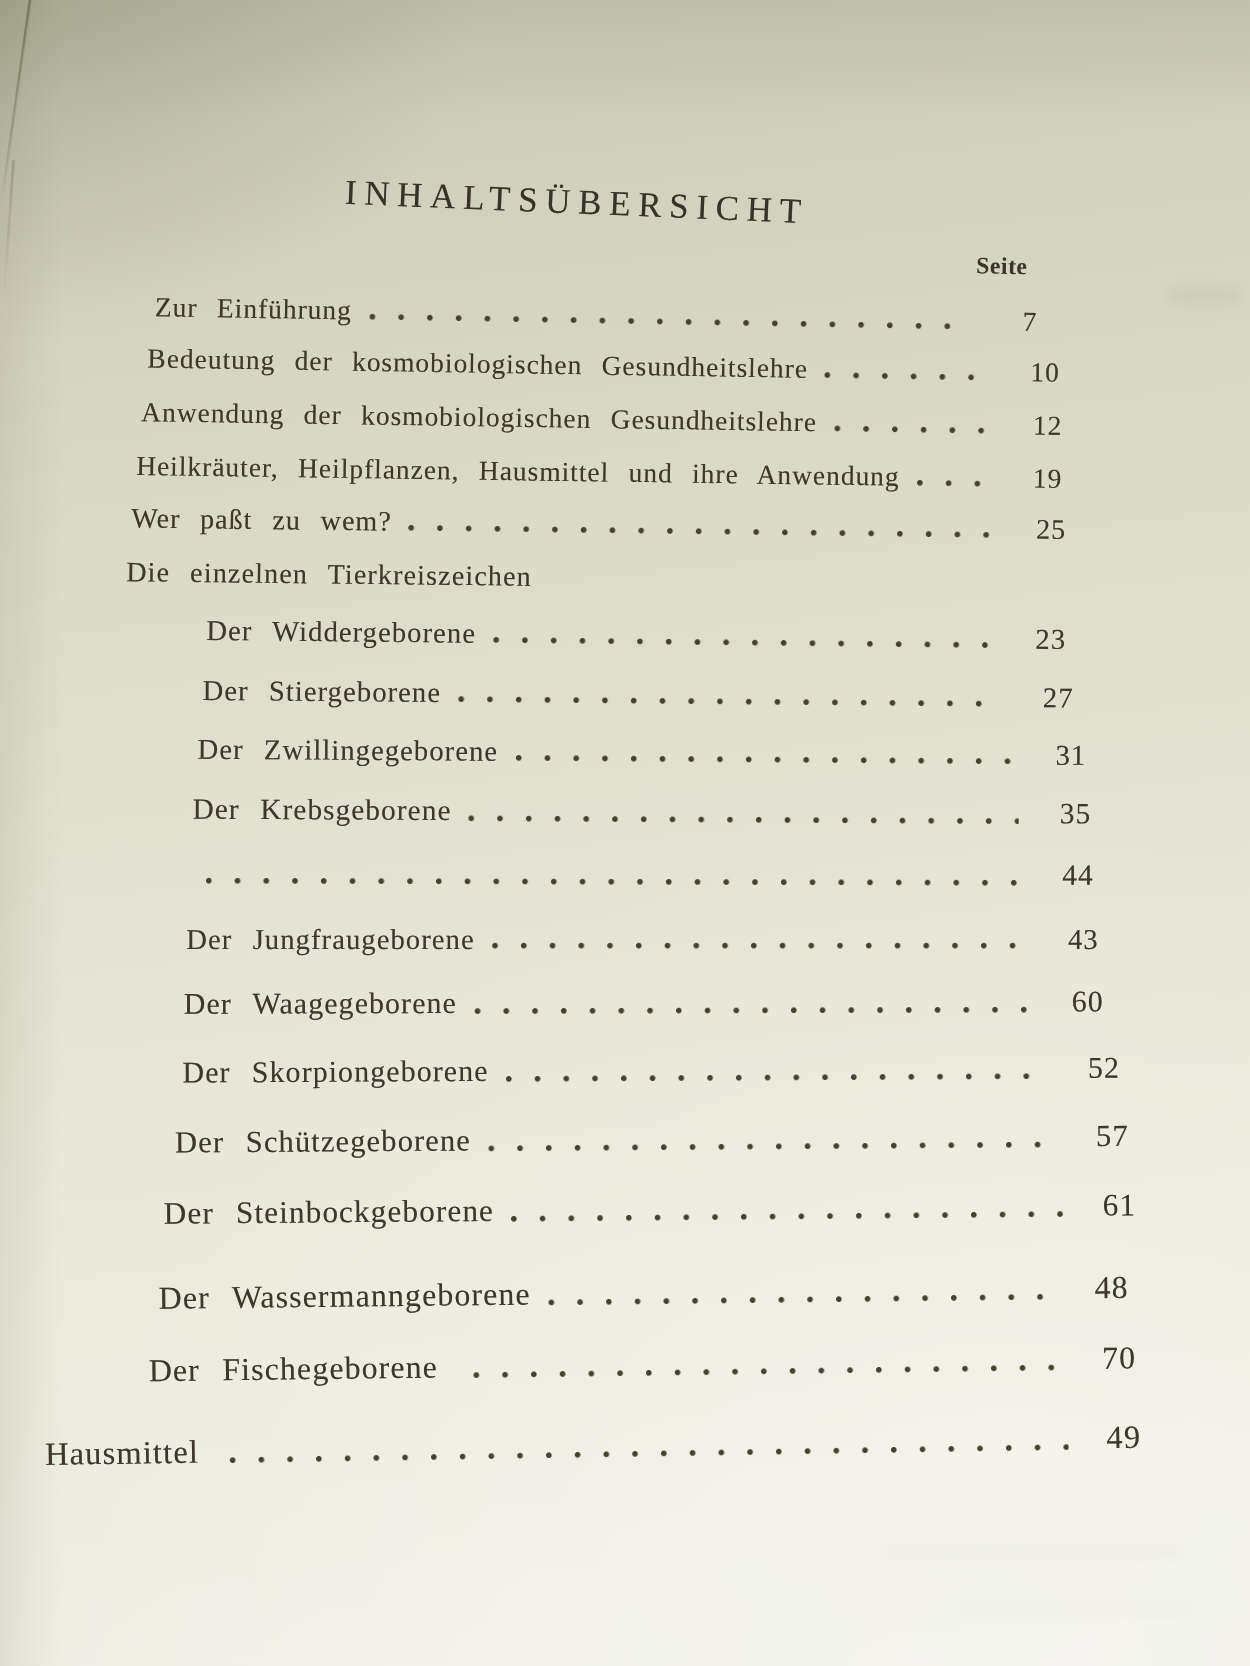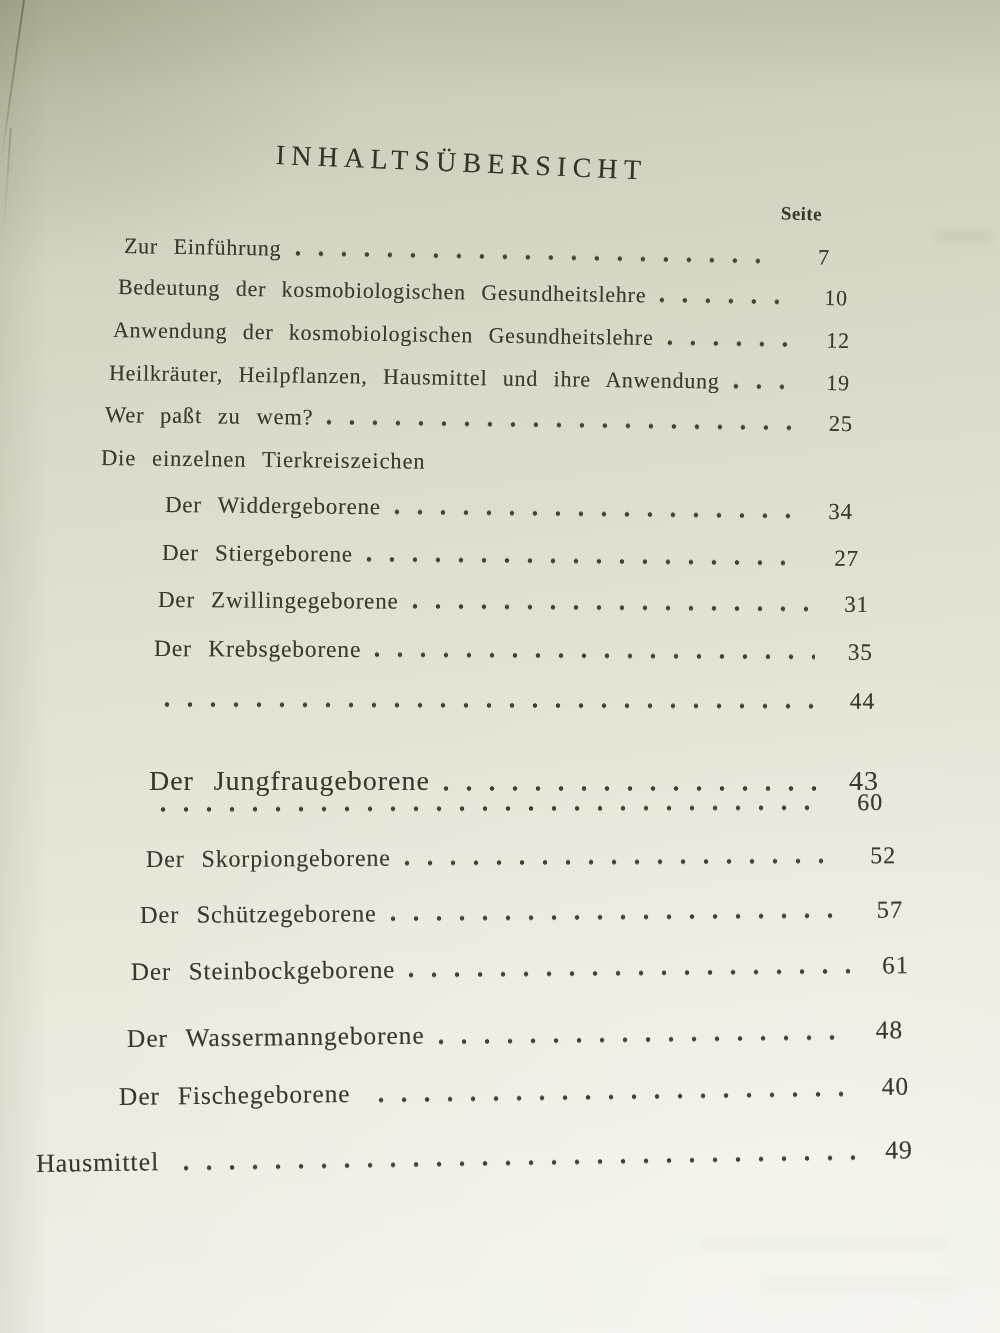--- a/index.html
+++ b/index.html
@@ -104,21 +104,21 @@
       <span class="pagenum">25</span>
     </div>
 
     <div class="toc-row heading-row" style="top:445px;left:101px;font-size:22.5px;transform:rotate(.65deg);">
       <span class="toc-label">Die einzelnen Tierkreiszeichen</span>
     </div>
 
     <div class="toc-row" style="top:492px;left:165px;right:147px;font-size:23px;transform:rotate(.6deg);">
       <span class="toc-label">Der Widdergeborene</span>
       <span class="leader"></span>
-      <span class="pagenum">34</span>
+      <span class="pagenum">23</span>
     </div>
 
     <div class="toc-row" style="top:540px;left:162px;right:141px;font-size:23px;transform:rotate(.5deg);">
       <span class="toc-label">Der Stiergeborene</span>
       <span class="leader"></span>
       <span class="pagenum">27</span>
     </div>
 
     <div class="toc-row" style="top:587px;left:158px;right:131px;font-size:23px;transform:rotate(.4deg);">
       <span class="toc-label">Der Zwillingegeborene</span>
@@ -130,27 +130,28 @@
       <span class="toc-label">Der Krebsgeborene</span>
       <span class="leader"></span>
       <span class="pagenum">35</span>
     </div>
 
     <div class="toc-row" style="top:686px;left:151px;right:125px;font-size:23.5px;transform:rotate(.15deg);">
       <span class="leader"></span>
       <span class="pagenum">44</span>
     </div>
 
-    <div class="toc-row" style="top:765px;left:149px;right:121px;font-size:28px;transform:rotate(0deg);">
+    <div class="toc-row" style="top:739px;left:149px;right:121px;font-size:23px;transform:rotate(0deg);">
       <span class="toc-label">Der Jungfraugeborene</span>
       <span class="leader"></span>
       <span class="pagenum">43</span>
     </div>
 
     <div class="toc-row" style="top:791px;left:147px;right:117px;font-size:24px;transform:rotate(-.15deg);">
+      <span class="toc-label">Der Waagegeborene</span>
       <span class="leader"></span>
       <span class="pagenum">60</span>
     </div>
 
     <div class="toc-row" style="top:846px;left:146px;right:104px;font-size:24px;transform:rotate(-.3deg);">
       <span class="toc-label">Der Skorpiongeborene</span>
       <span class="leader"></span>
       <span class="pagenum">52</span>
     </div>
 
@@ -168,21 +169,21 @@
 
     <div class="toc-row" style="top:1024px;left:127px;right:97px;font-size:25.5px;transform:rotate(-.65deg);">
       <span class="toc-label">Der Wassermanngeborene</span>
       <span class="leader"></span>
       <span class="pagenum">48</span>
     </div>
 
     <div class="toc-row" style="top:1082px;left:119px;right:91px;font-size:25.5px;transform:rotate(-.75deg);">
       <span class="toc-label">Der Fischegeborene</span>
       <span class="leader" style="margin-left:28px;"></span>
-      <span class="pagenum">40</span>
+      <span class="pagenum">70</span>
     </div>
 
     <div class="toc-row" style="top:1149px;left:36px;right:87px;font-size:26px;transform:rotate(-.9deg);">
       <span class="toc-label">Hausmittel</span>
       <span class="leader" style="margin-left:24px;"></span>
       <span class="pagenum">49</span>
     </div>
 
   </div>
 

